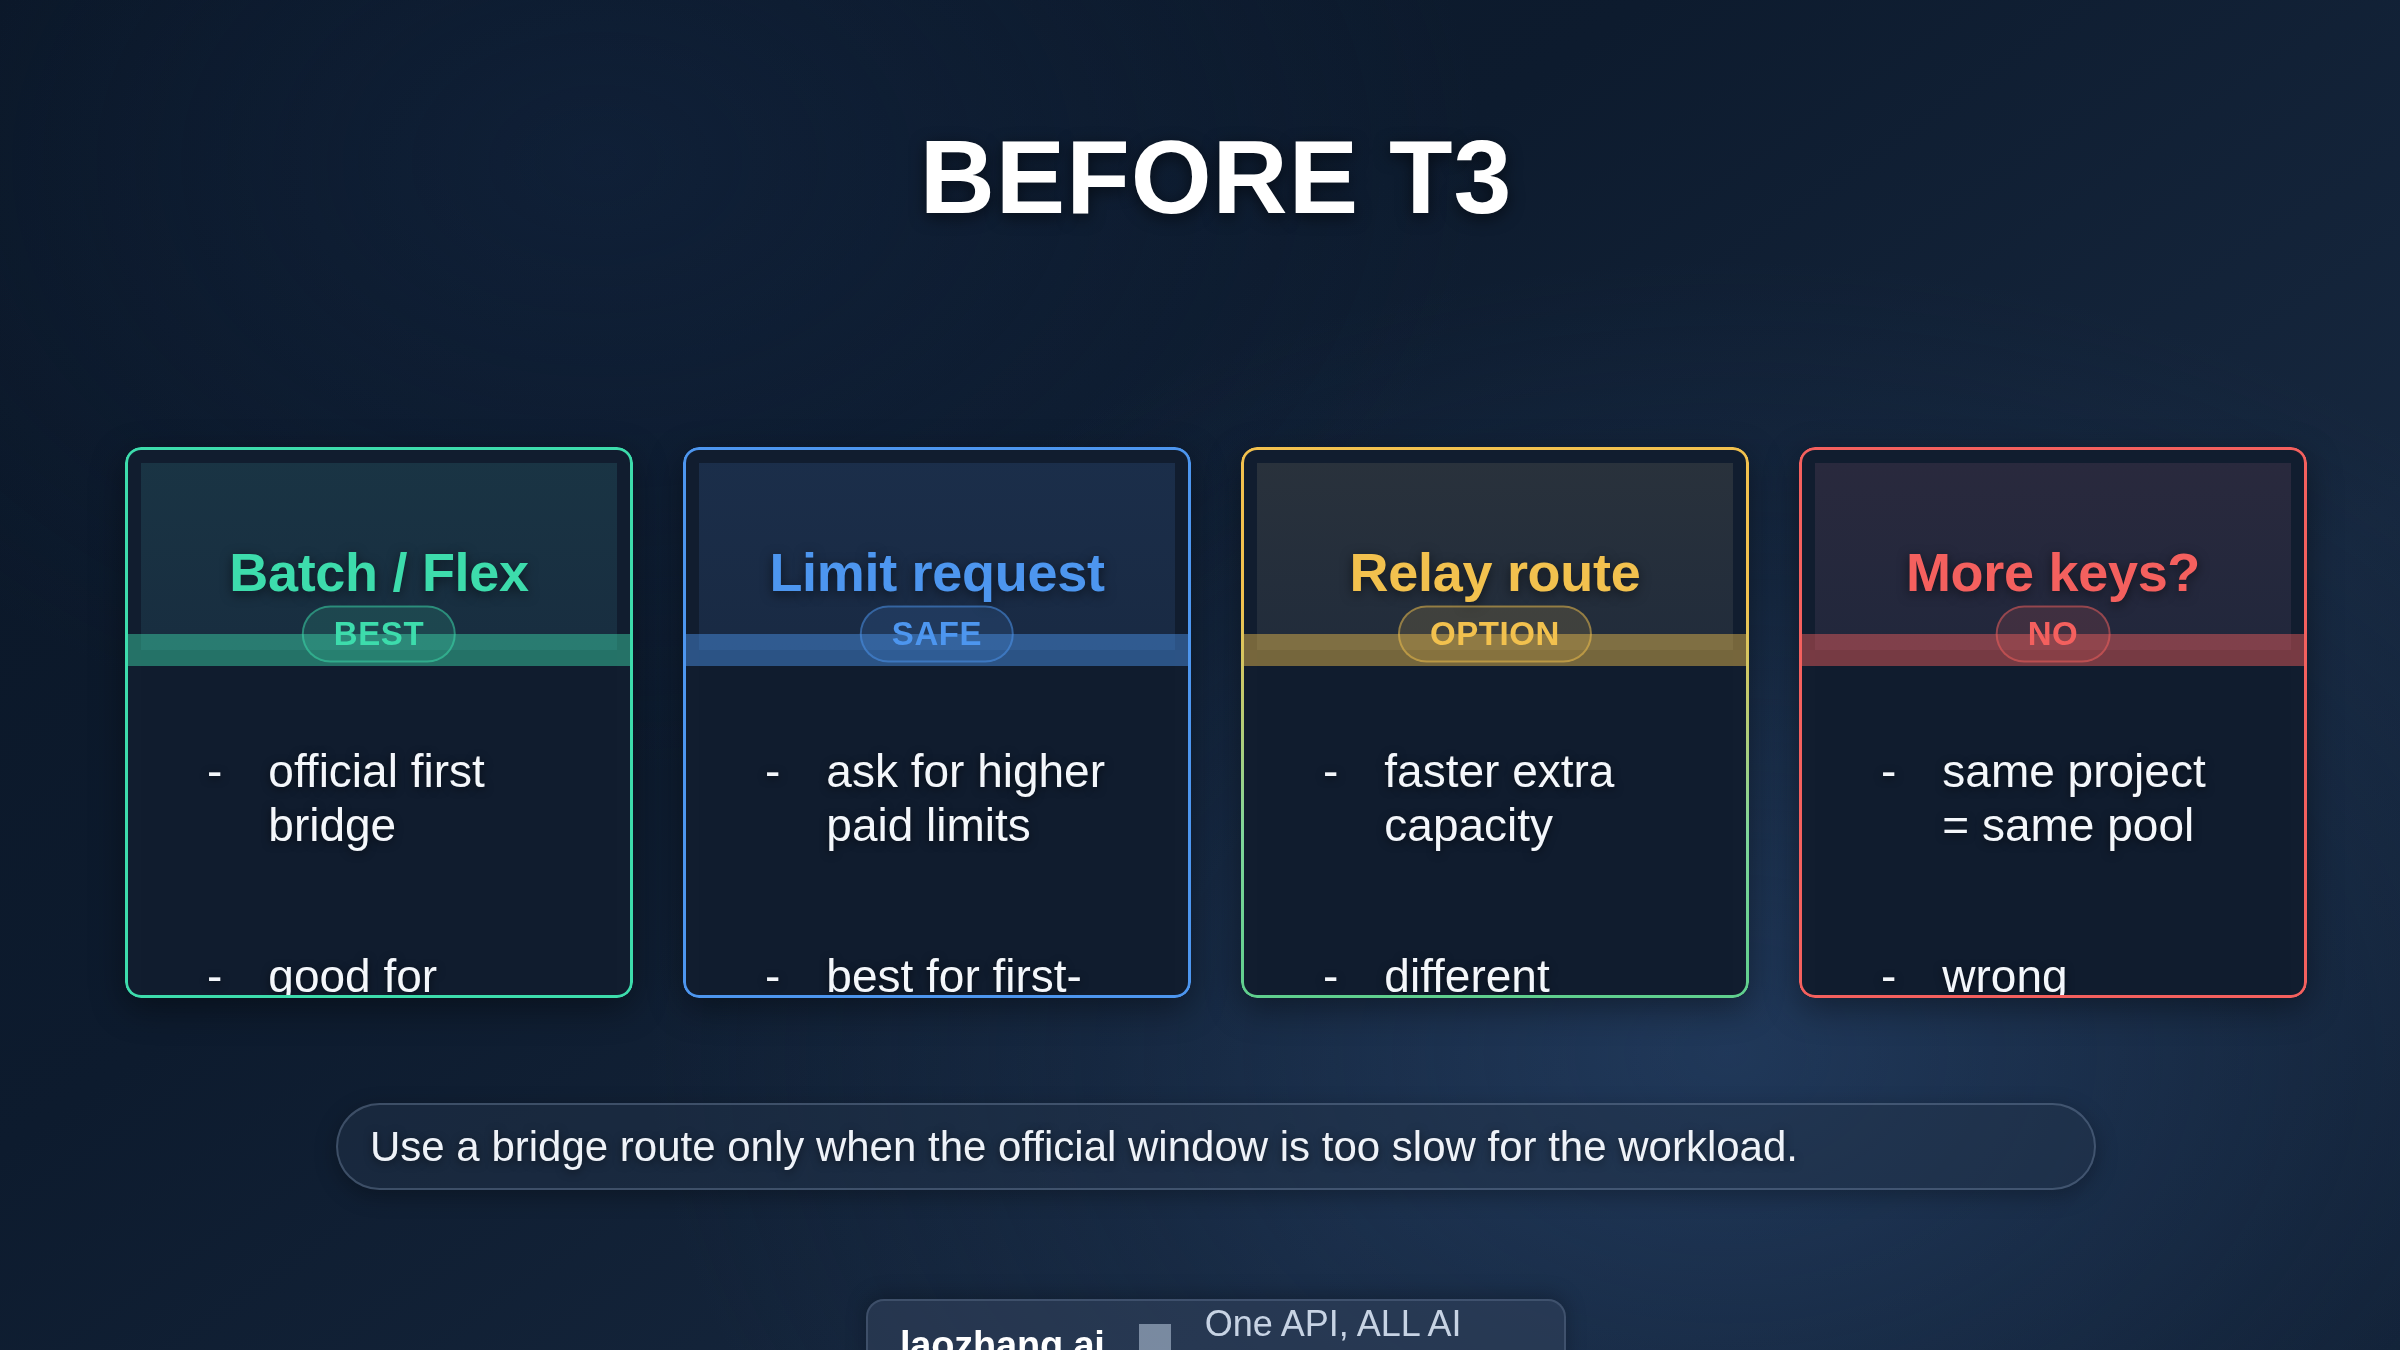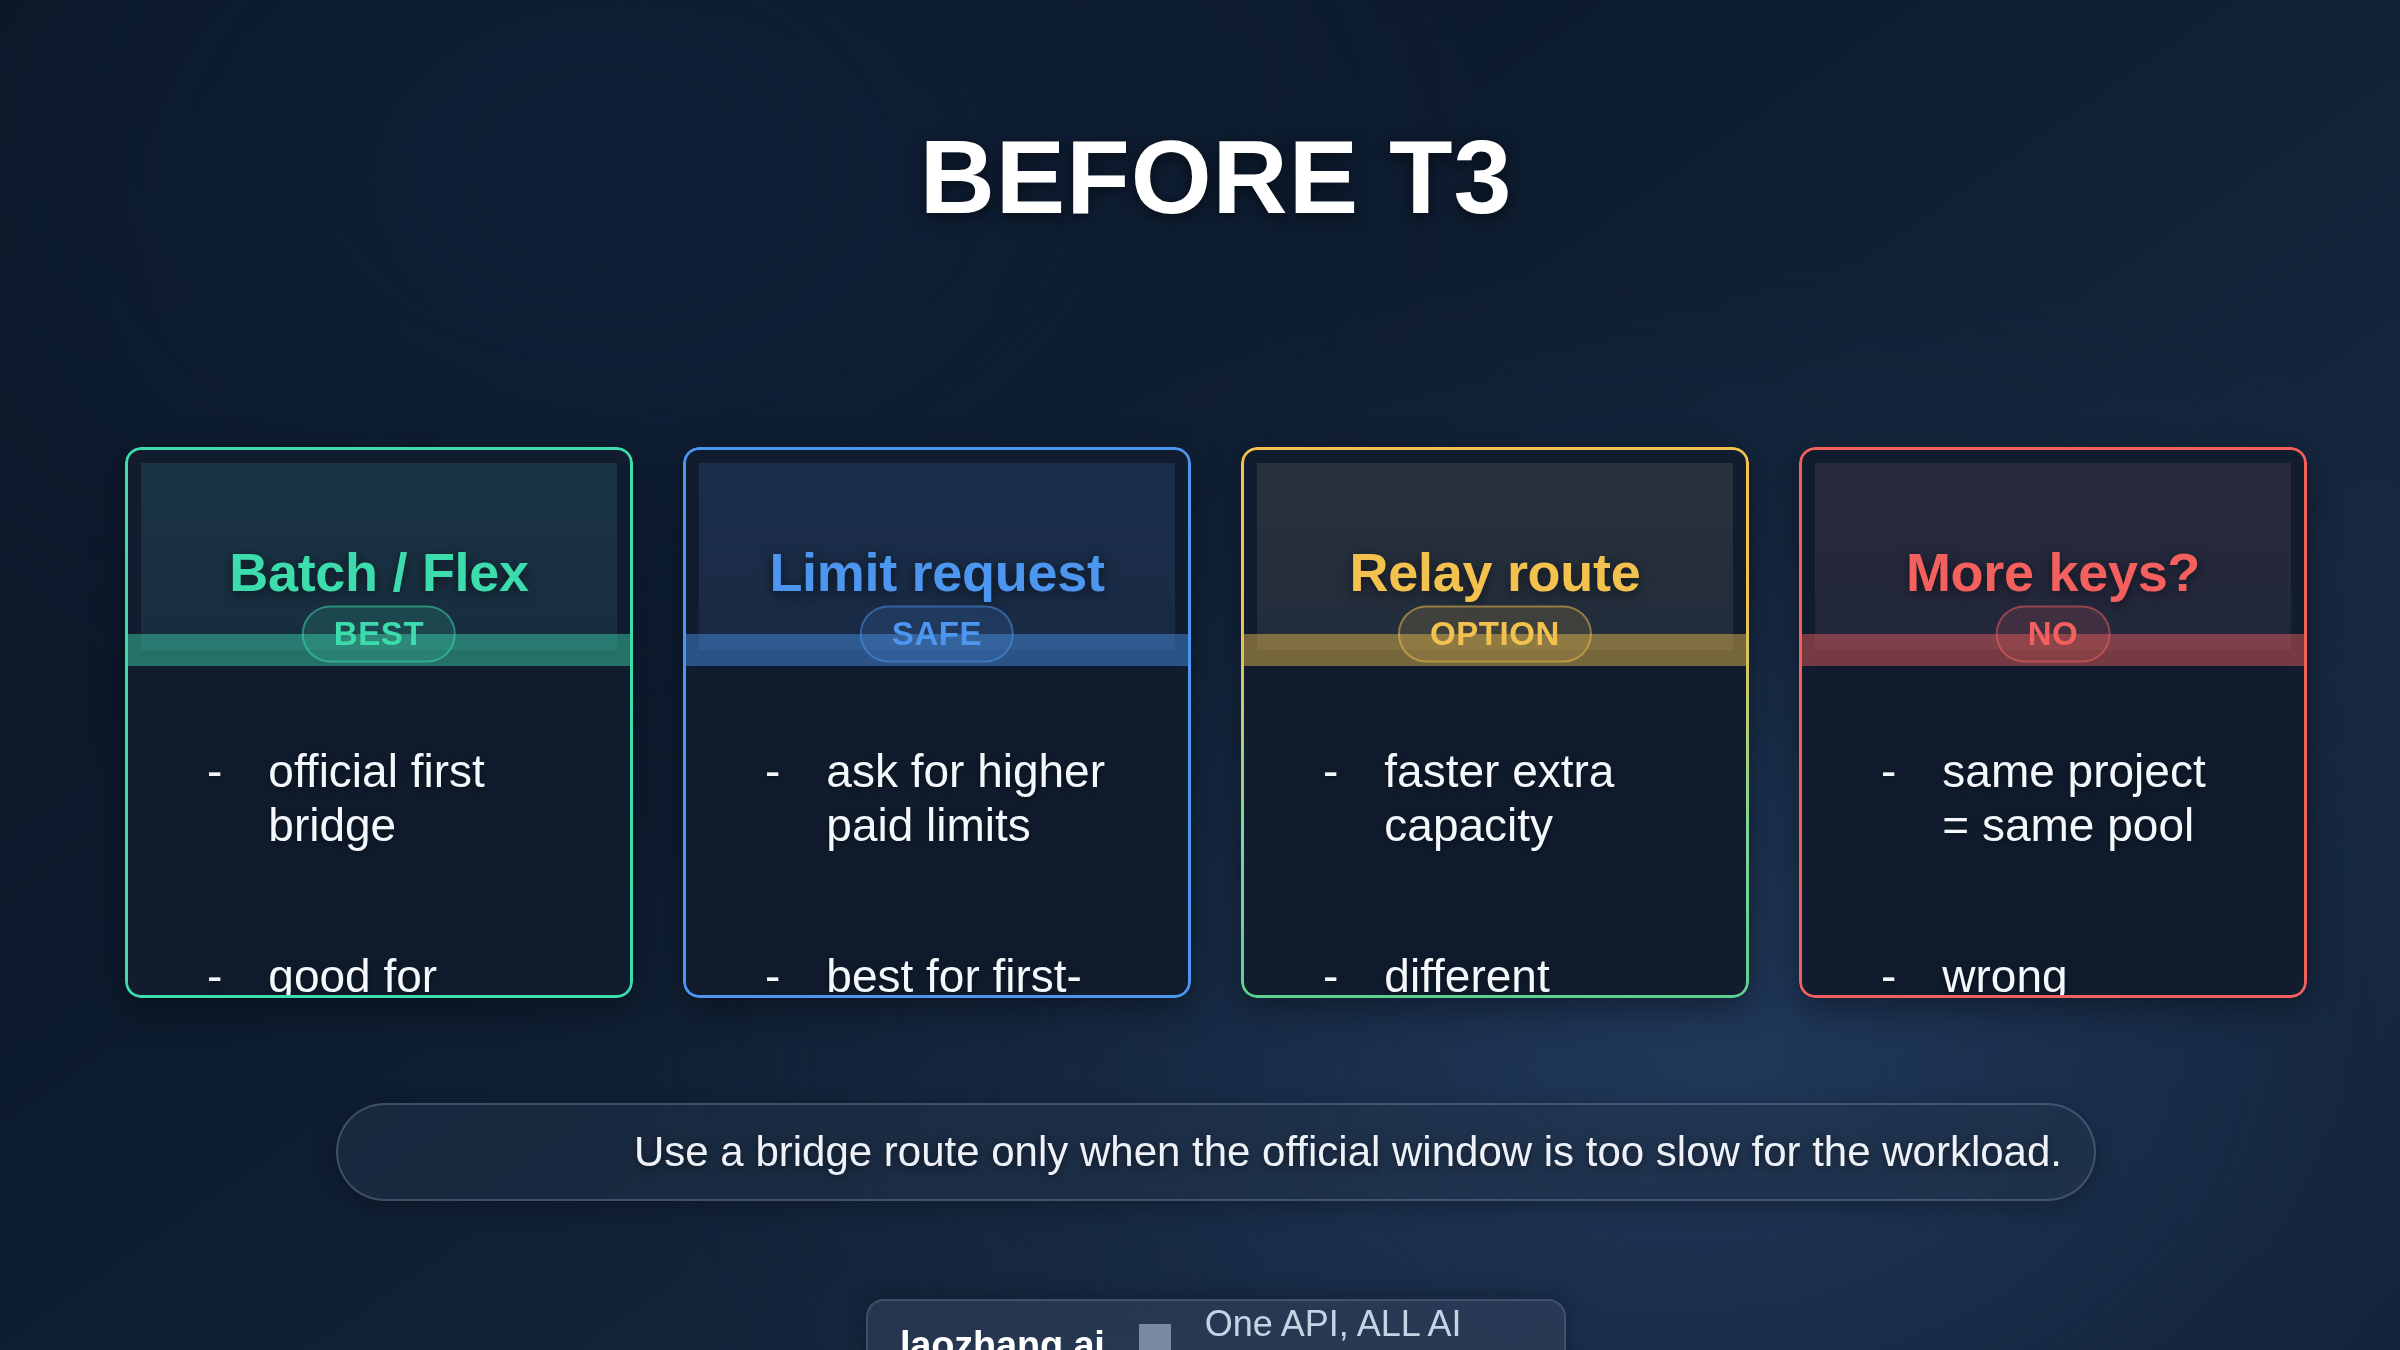--- a/index.html
+++ b/index.html
@@ -122,25 +122,25 @@
     color:#f4f7fb;
     text-shadow:0 2px 8px rgba(0,0,0,0.55);
   }
   .bullet-dash { flex:0 0 auto; }
   .bullet-text { flex:1 1 auto; }
 
   
   .note {
     position:absolute;
     left:320px; top:1087px;
-    width:1760px; height:98px;
+    width:1760px; height:87px;
     border-radius:999px;
     border:2px solid rgba(150,170,200,0.30);
     background:rgba(36,52,76,0.48);
-    display:flex; align-items:center; justify-content:flex-end;
+    display:flex; align-items:center; justify-content:flex-start;
     color:#eef2f8;
     font-size:42px;
     text-shadow:0 2px 8px rgba(0,0,0,0.5);
     box-shadow:0 6px 22px rgba(0,0,0,0.28);
   }
 
   
   .brand {
     position:absolute;
     left:50%; transform:translateX(-50%);

